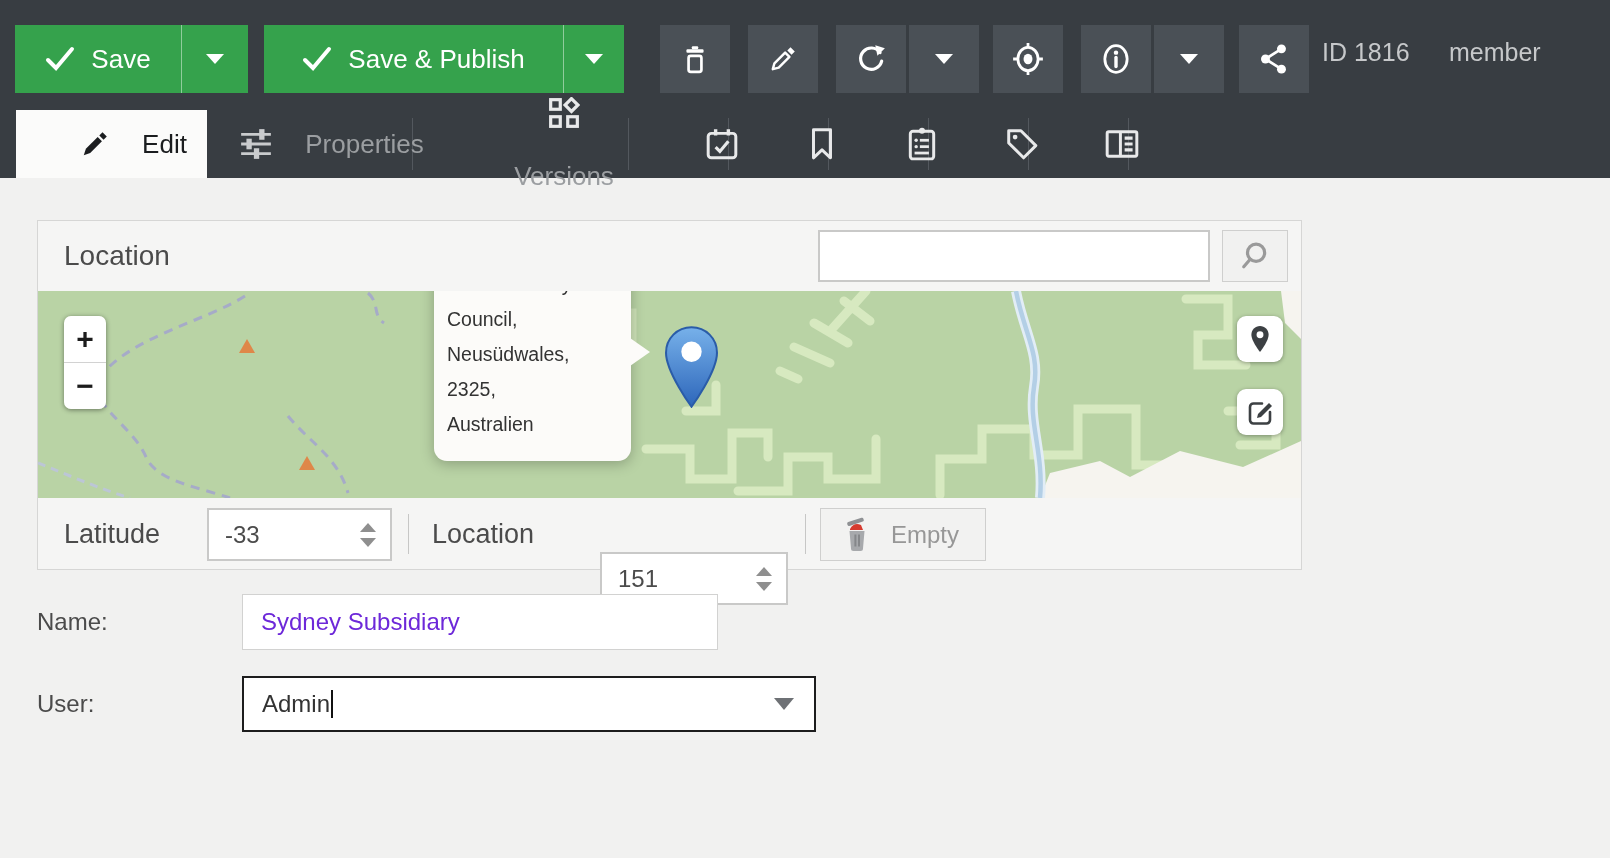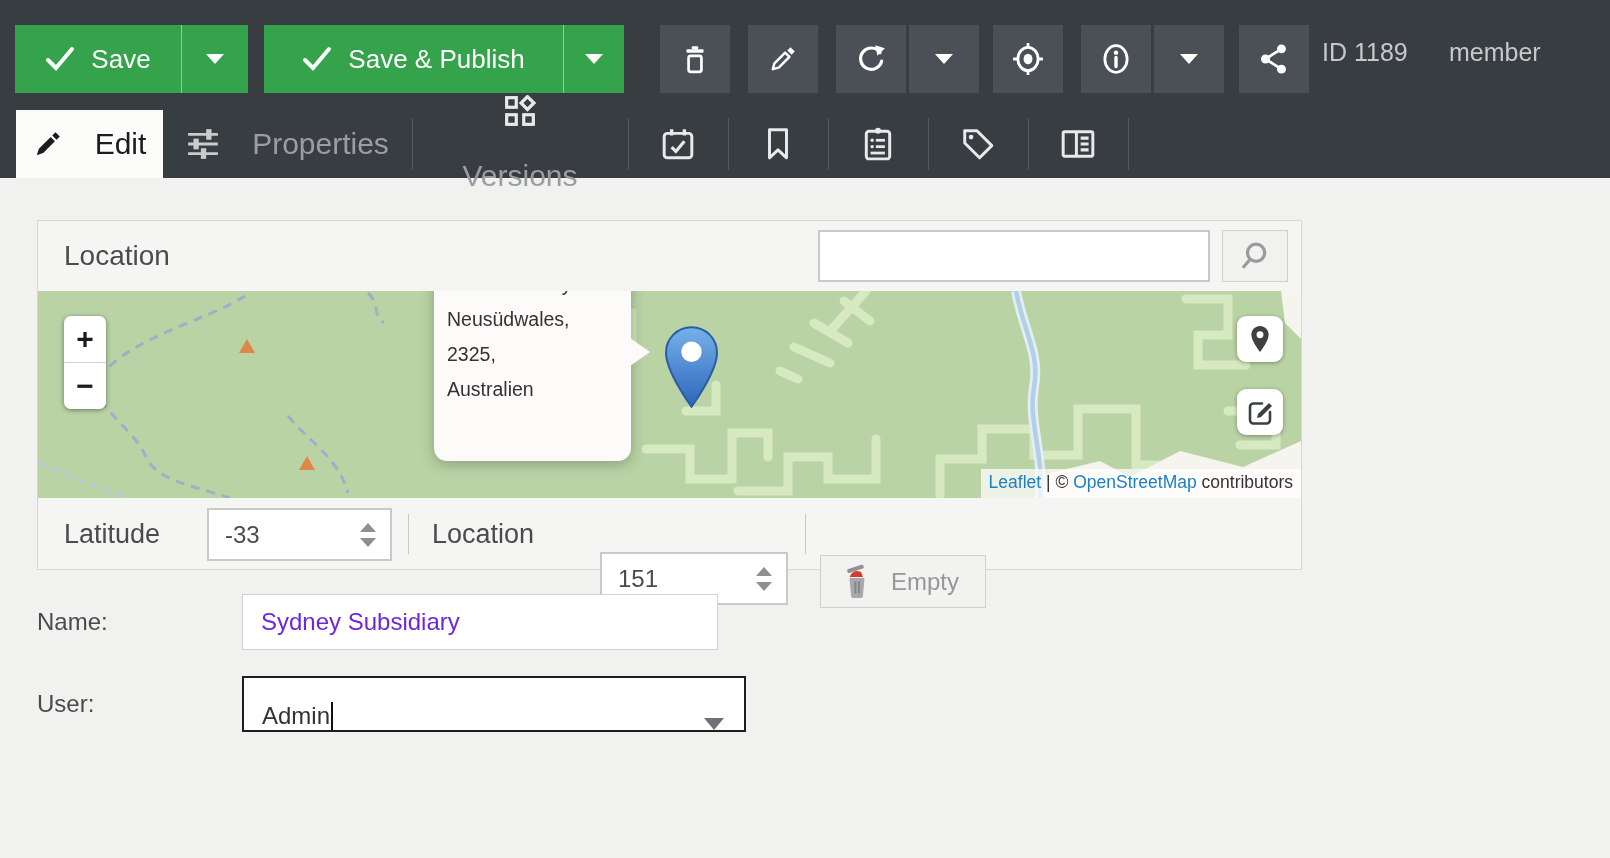--- a/index.html
+++ b/index.html
@@ -16,21 +16,21 @@
       display:flex;align-items:center;justify-content:center;cursor:pointer;}
   .caret-down{width:0;height:0;border-left:9px solid transparent;border-right:9px solid transparent;border-top:10px solid #fff;}
   .caret-down.dark{border-top-color:#6e7175;}
   .tile{position:absolute;top:25px;width:70px;height:68px;background:#4a5056;border:0;display:flex;
       align-items:center;justify-content:center;cursor:pointer;}
   .top-text{position:absolute;top:0;height:105px;display:flex;align-items:center;color:#c6c8ca;font-size:25px;}
 
   
   .tabbar{position:absolute;left:0;top:105px;width:1610px;height:73px;}
   .tab{position:absolute;top:5px;height:68px;display:flex;align-items:center;justify-content:center;gap:32px;
-      color:#9b9ea1;font-size:30px;cursor:pointer;}
+      color:#9b9ea1;font-size:26px;cursor:pointer;padding-left:44px;}
   .tab.active{background:#fbfbfa;color:#1b1d1f;}
   .tab-sep{position:absolute;top:13px;height:52px;width:1px;background:#53585e;}
 
   
   .panel{position:absolute;left:37px;top:220px;width:1265px;height:350px;background:#f5f5f4;
       border:1px solid #d6d6d5;box-sizing:border-box;}
   .panel-head{position:absolute;left:0;top:0;width:1263px;height:70px;}
   .panel-title{position:absolute;left:26px;top:0;height:70px;display:flex;align-items:center;
       font-size:28px;color:#4b4b4b;}
   .search-input{position:absolute;left:780px;top:9px;width:392px;height:52px;box-sizing:border-box;
@@ -64,28 +64,28 @@
   .num-input{position:absolute;top:10px;height:53px;background:#fff;border:2px solid #c9c9c8;box-sizing:border-box;}
   .num-input input{border:0;outline:none;background:transparent;height:100%;width:100%;
       font:24px "Liberation Sans",sans-serif;color:#4b4b4b;padding:0 40px 0 16px;box-sizing:border-box;}
   .spin{position:absolute;right:14px;top:0;height:100%;display:flex;flex-direction:column;justify-content:center;gap:6px;}
   .spin i{display:block;width:0;height:0;border-left:8px solid transparent;border-right:8px solid transparent;}
   .spin .up{border-bottom:9px solid #8f8f8f;}
   .spin .down{border-top:9px solid #8f8f8f;}
   .vdiv{position:absolute;top:16px;height:40px;width:1px;background:#c7c7c6;}
   .empty-btn{position:absolute;top:10px;height:53px;background:#f2f2f1;border:1px solid #cfcfce;
       display:flex;align-items:center;gap:18px;padding:0 26px 0 20px;font:24px "Liberation Sans",sans-serif;
-      color:#979797;cursor:pointer;margin-top:47px;}
+      color:#979797;cursor:pointer;}
 
   
   .field-label{position:absolute;left:37px;font-size:24px;color:#4b4b4b;}
   .text-input{position:absolute;left:242px;width:476px;height:56px;box-sizing:border-box;border:1px solid #d2d2d1;
       background:#fff;font:24px "Liberation Sans",sans-serif;color:#6d28d9;padding:0 18px;outline:none;}
-  .combo{position:absolute;left:242px;width:504px;height:56px;box-sizing:border-box;border:2px solid #1d1d1d;
-      background:#fff;display:flex;align-items:flex-end;padding:0 18px;font-size:24px;color:#333;cursor:text;}
+  .combo{position:absolute;left:242px;width:574px;height:56px;box-sizing:border-box;border:2px solid #1d1d1d;
+      background:#fff;display:flex;align-items:center;padding:0 18px;font-size:24px;color:#333;cursor:text;}
   .combo .caret-down{position:absolute;right:20px;border-left-width:10px;border-right-width:10px;border-top-width:12px;}
   .cursor{display:inline-block;width:2px;height:28px;background:#111;margin-left:1px;vertical-align:-5px;}
 
   svg{display:block;}
 </style>
 </head>
 <body>
 
 <div id="stage">
 
@@ -178,21 +178,21 @@
         <span>
           <svg width="30" height="32" viewBox="0 0 28 30">
             <path d="M6 15 L21 5.5 M6 15 L21 24.5" stroke="#fff" stroke-width="2.6"></path>
             <circle cx="21" cy="5.5" r="4.2" fill="#fff"></circle>
             <circle cx="21" cy="24.5" r="4.2" fill="#fff"></circle>
             <circle cx="6" cy="15" r="4.2" fill="#fff"></circle>
           </svg>
         </span>
       </button>
 
-      <span class="top-text" style="left:1322px;">ID 1189</span>
+      <span class="top-text" style="left:1322px;">ID 1816</span>
       <span class="top-text" style="left:1449px;">member</span>
     </div>
 
     <div class="tabbar">
       <div class="tab-sep" style="left:412px;"></div>
       <div class="tab-sep" style="left:628px;"></div>
       <div class="tab-sep" style="left:728px;"></div>
       <div class="tab-sep" style="left:828px;"></div>
       <div class="tab-sep" style="left:928px;"></div>
       <div class="tab-sep" style="left:1028px;"></div>
@@ -329,20 +329,21 @@
       </svg>
 
       <div class="zoomctl">
         <button>+</button>
         <div class="zdiv"></div>
         <button>−</button>
       </div>
 
       <div class="popup">
         <div class="popup-line">Cessnock City</div>
+        <div class="popup-line">Council,</div>
         <div class="popup-line">Neusüdwales,</div>
         <div class="popup-line">2325,</div>
         <div class="popup-line">Australien</div>
         <div class="popup-tip"></div>
       </div>
 
       <span class="pin">
         <svg width="53" height="82" viewBox="0 0 26 40">
           <defs>
             <linearGradient id="ping" x1="0" y1="0" x2="0" y2="1">
@@ -365,23 +366,20 @@
       </button>
       <button class="mapbtn" style="top:98px;">
         <span>
           <svg width="28" height="28" viewBox="0 0 28 28">
             <path d="M24 14 V22 A3.5 3.5 0 0 1 20.5 25.5 H7.5 A3.5 3.5 0 0 1 4 22 V9 A3.5 3.5 0 0 1 7.5 5.5 H16" fill="none" stroke="#3c4043" stroke-width="2.6" stroke-linecap="round"></path>
             <path d="M12 16 L23 5 L26 8 L15 19 L11 20 Z" fill="#3c4043"></path>
           </svg>
         </span>
       </button>
 
-      <div class="attribution">
-        <span class="maplink">Leaflet</span><span> | © </span><span class="maplink">OpenStreetMap</span><span> contributors</span>
-      </div>
     </div>
 
     <div class="panel-foot">
       <span class="coord-label" style="left:26px;">Latitude</span>
       <div class="num-input" style="left:169px;width:185px;">
         <input type="text" value="-33" style="">
         <div class="spin">
           <i class="up"></i>
           <i class="down"></i>
         </div>

